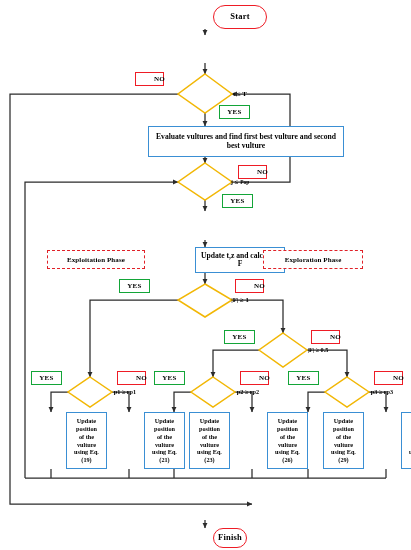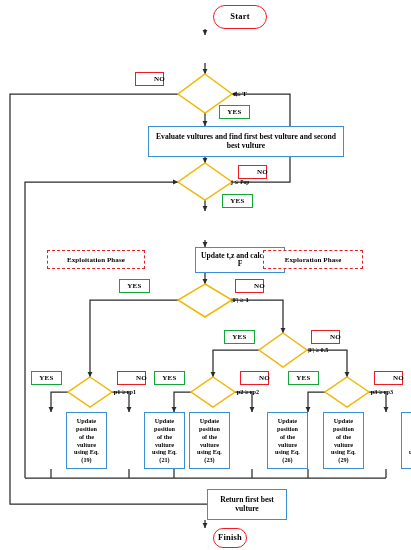--- a/index.html
+++ b/index.html
@@ -172,23 +172,20 @@
 
   <div class="node proc" style="left:113px;top:126px;width:196px;height:31px;">
     <span>Evaluate vultures and find first best vulture and second best vulture</span>
   </div>
 
 
   <div class="node proc" style="left:160px;top:247px;width:90px;height:26px;text-align:center;">
     <span>Update t,z and calculate F</span>
   </div>
 
-  <div class="node proc" style="left:172px;top:489px;width:80px;height:31px;">
-    <span>Return first best vulture</span>
-  </div>
 
   <div class="node proc small" style="left:31px;top:412px;width:41px;height:57px;flex-direction:column;">
     <span>Update</span>
     <span>position</span>
     <span>of the</span>
     <span>vulture</span>
     <span>using Eq.</span>
     <span>(19)</span>
   </div>
 

